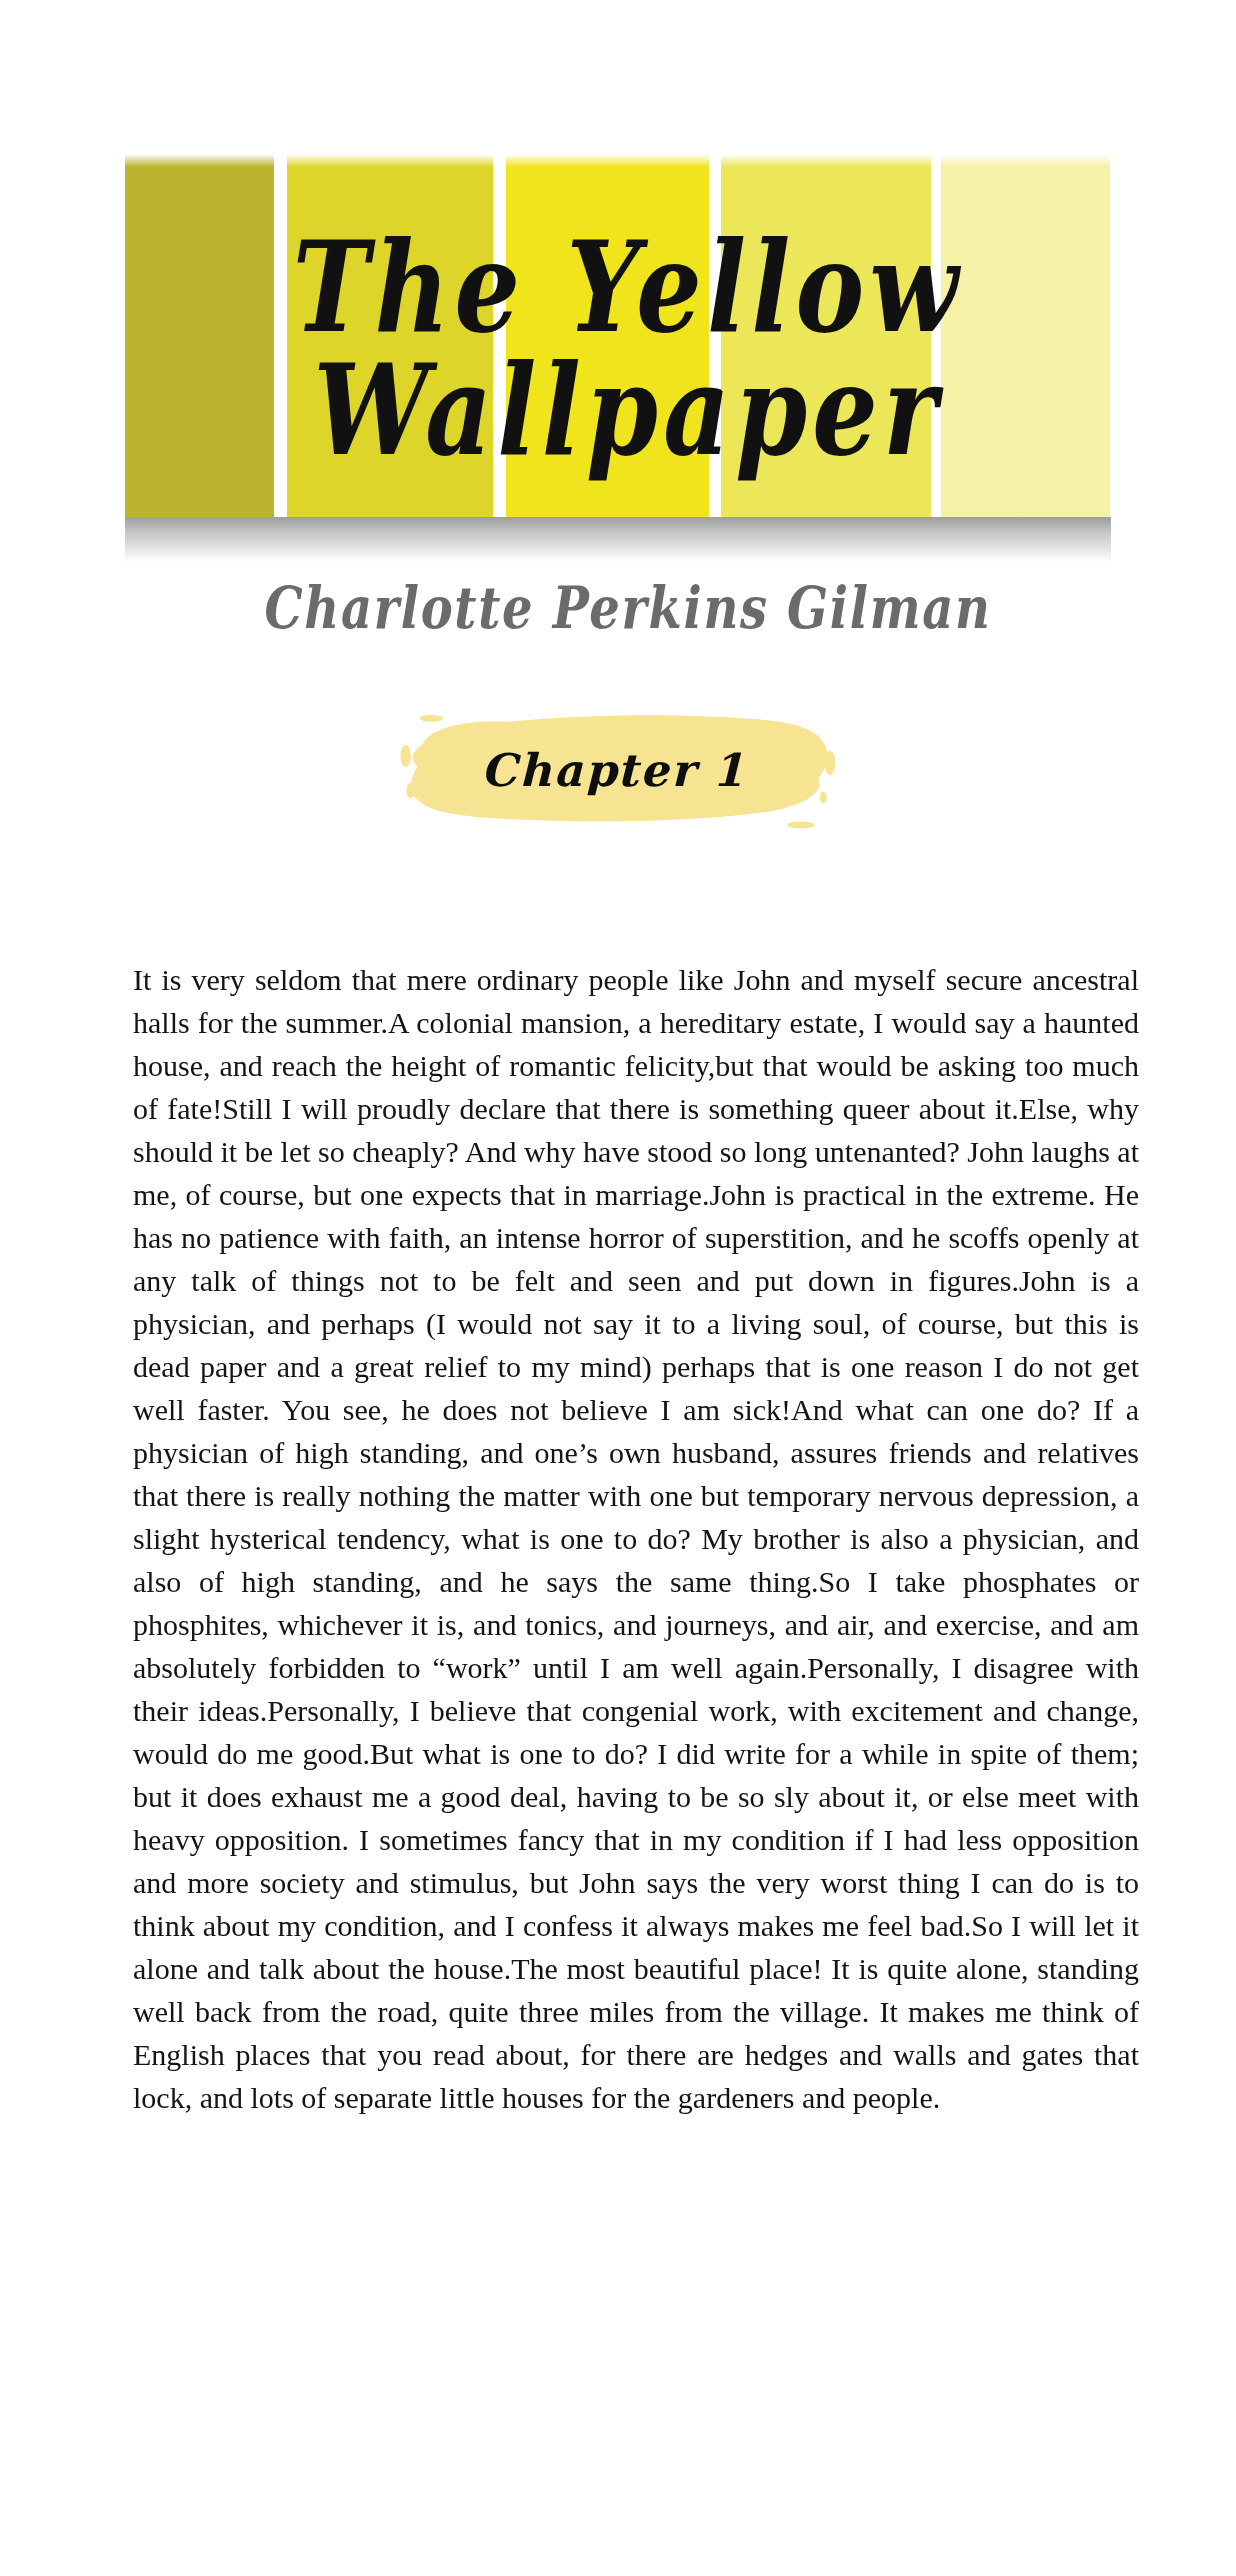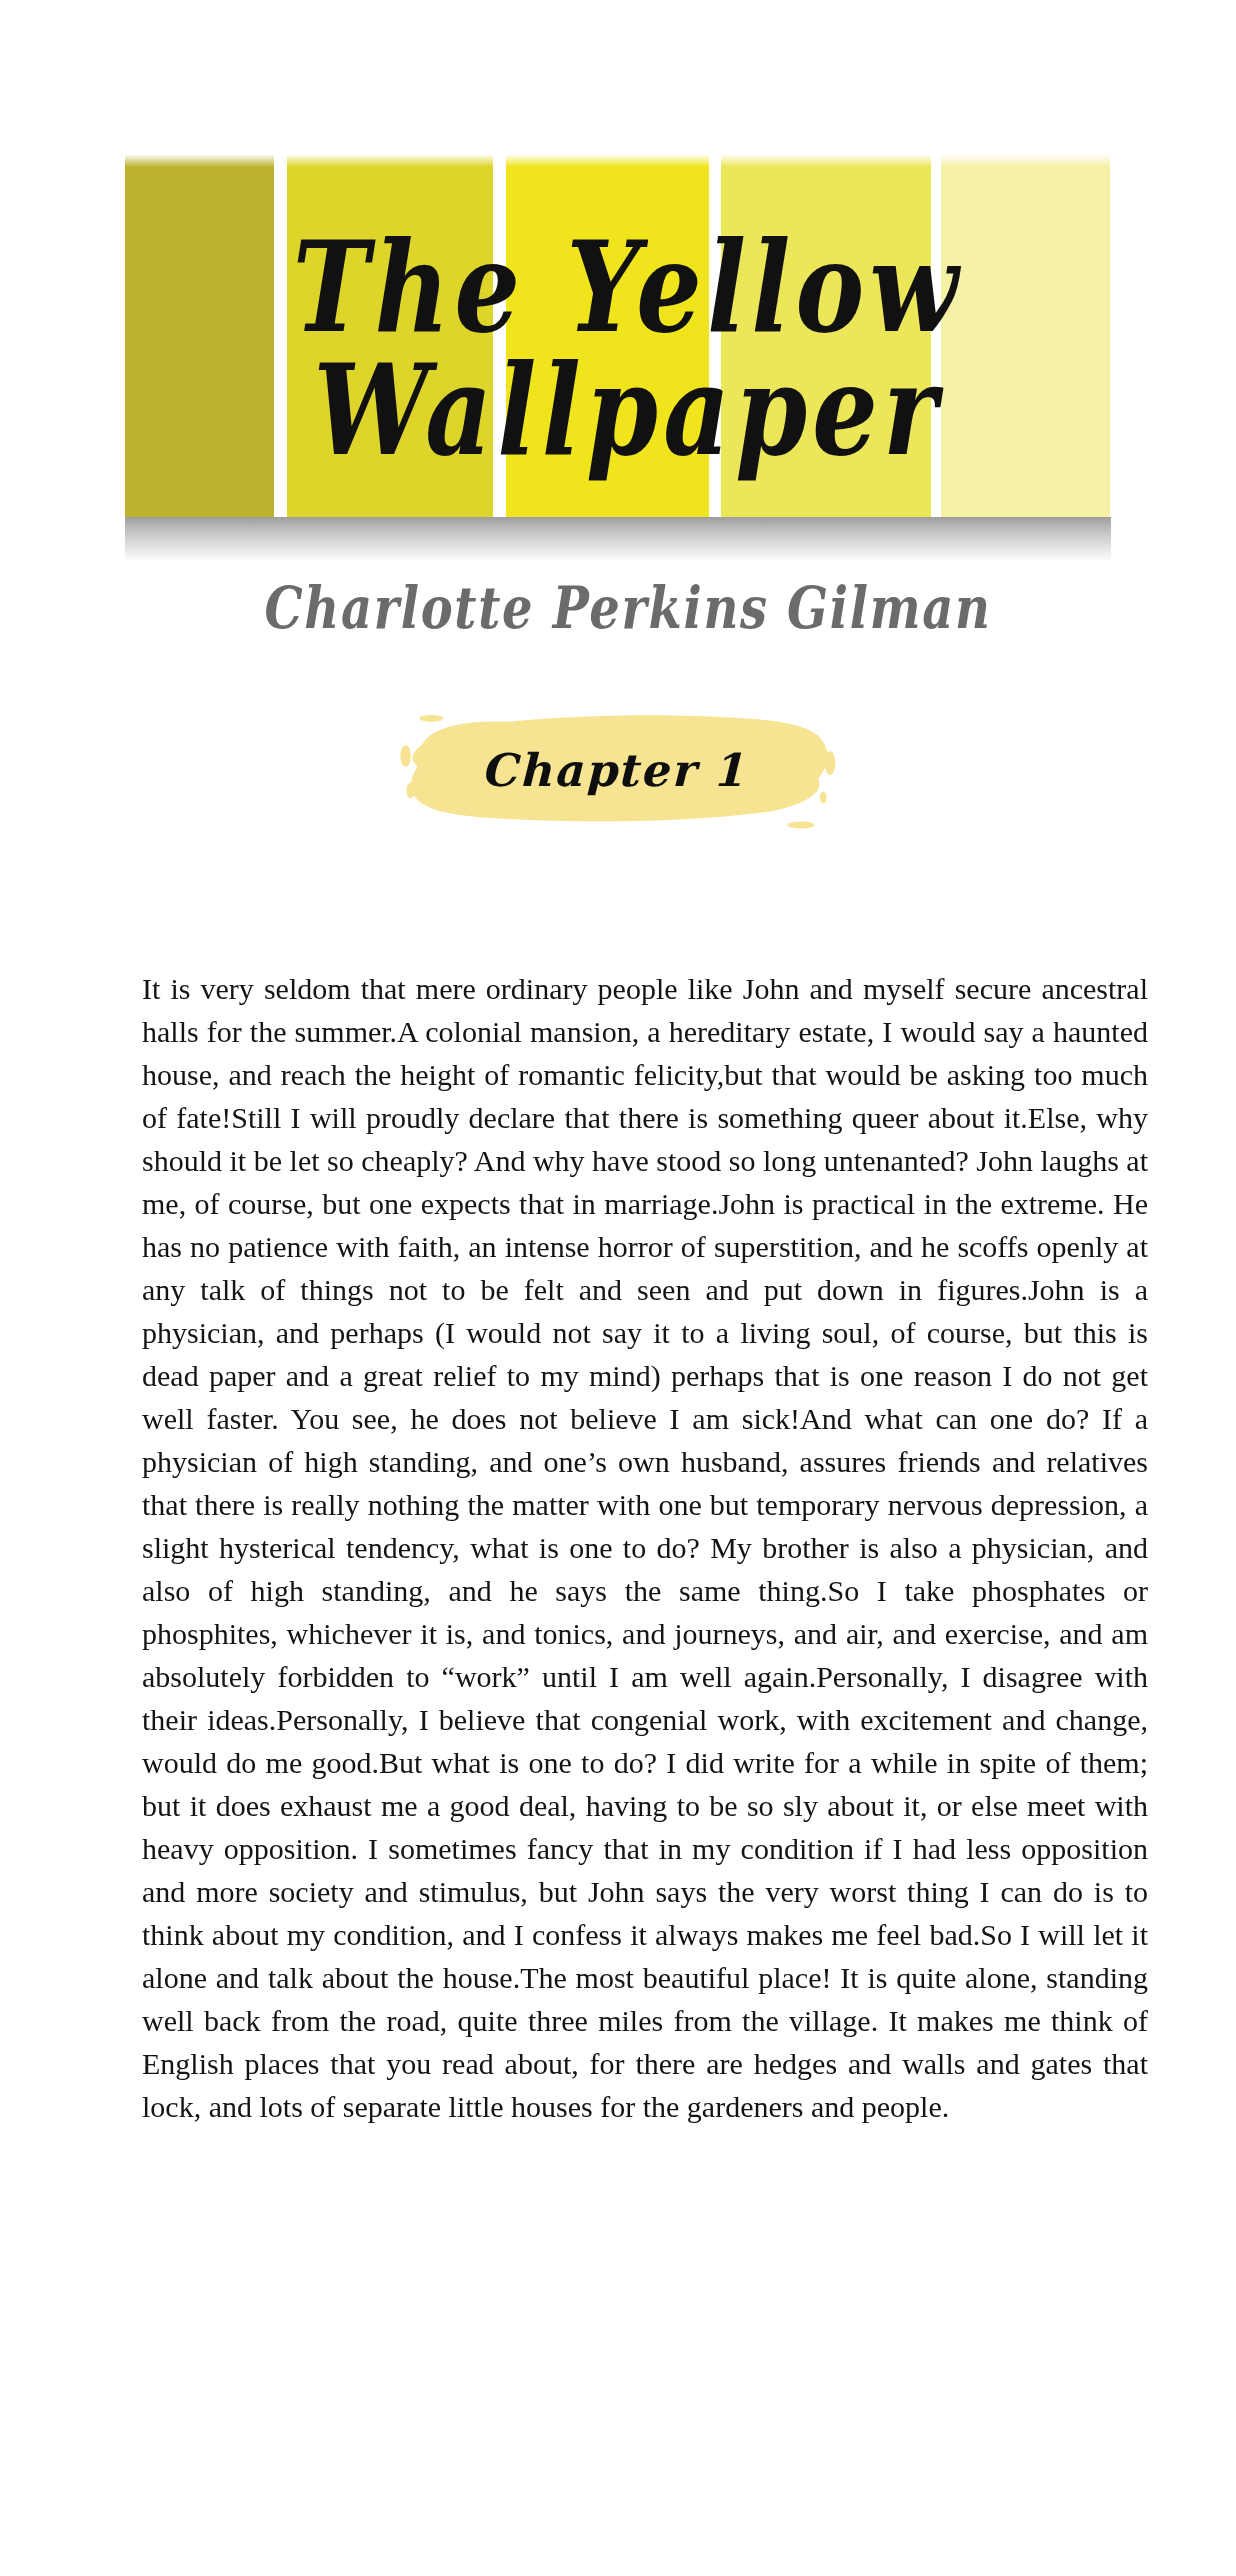--- a/index.html
+++ b/index.html
@@ -88,21 +88,21 @@
     color: #0e0e0e;
     transform: skewX(-3deg);
   }
 
   
   .story-paragraph {
     position: absolute;
     left: 125px;
     top: 950px;
     width: 1006px;
-    margin: 17px;
+    margin: 8px;
     font-family: "Liberation Serif", serif;
     font-size: 30px;
     line-height: 43px;
     color: #141414;
     text-align: justify;
     text-justify: inter-word;
     hyphens: none;
   }
 </style>
 </head>

